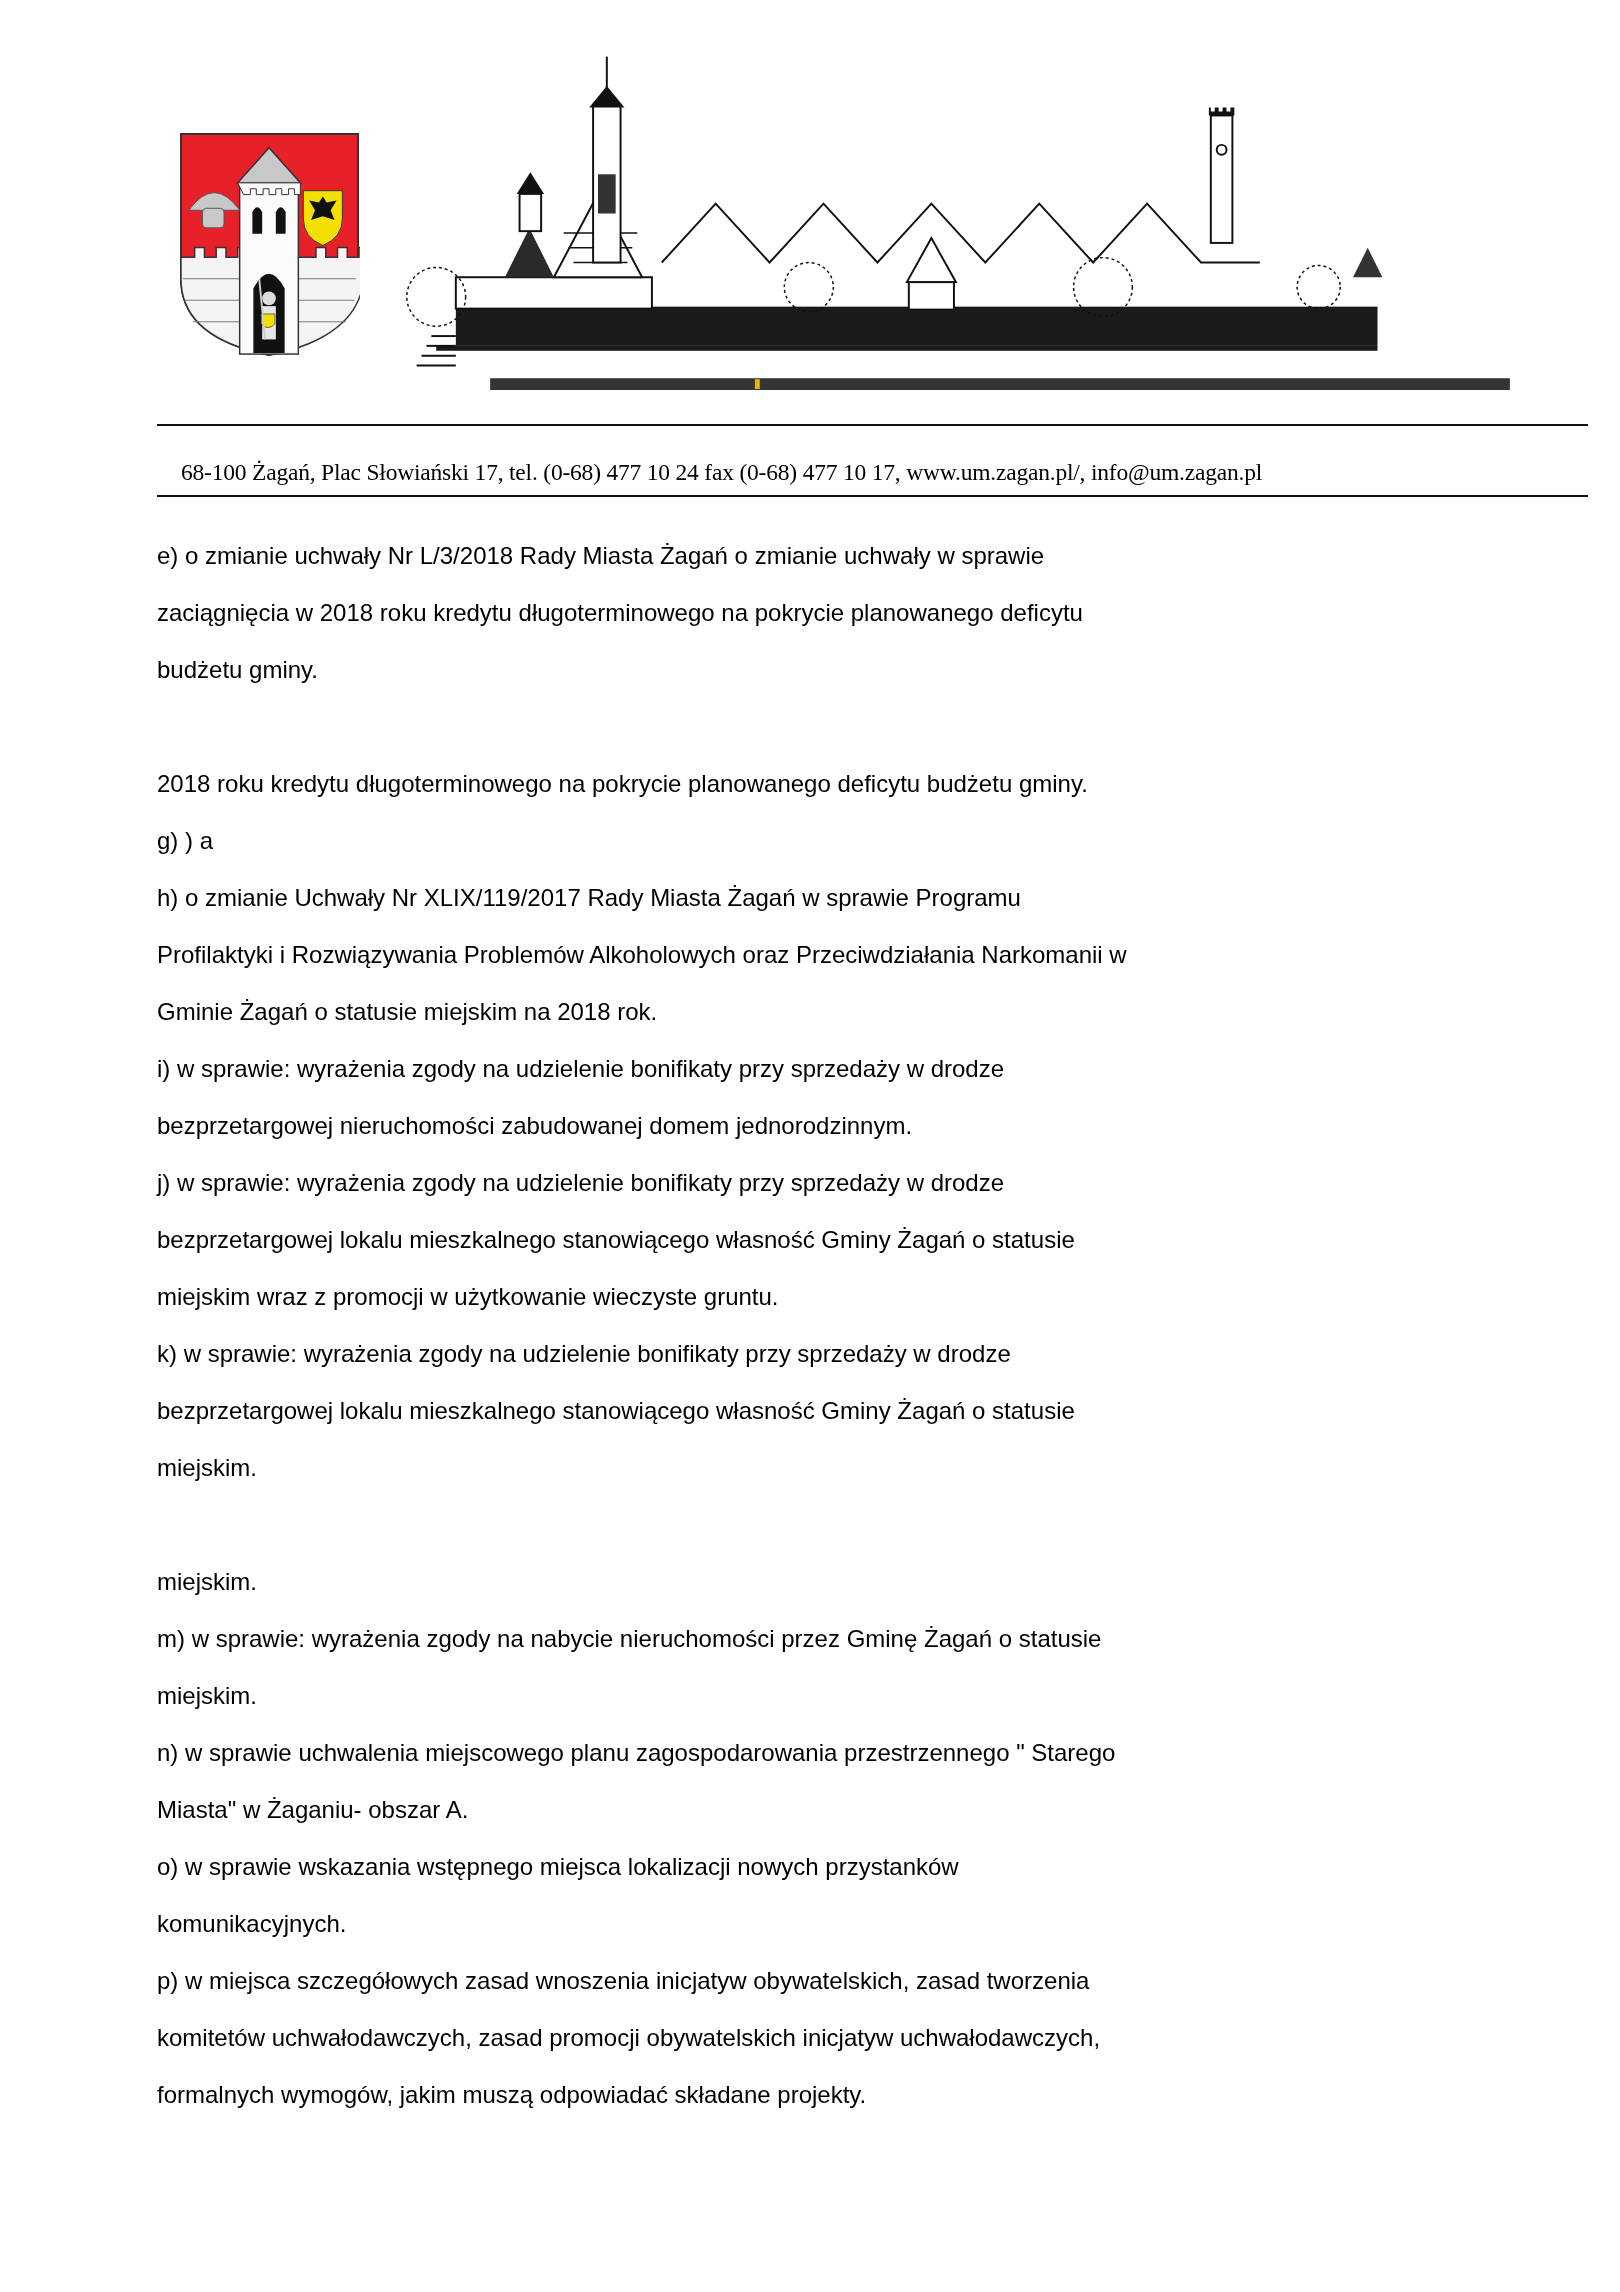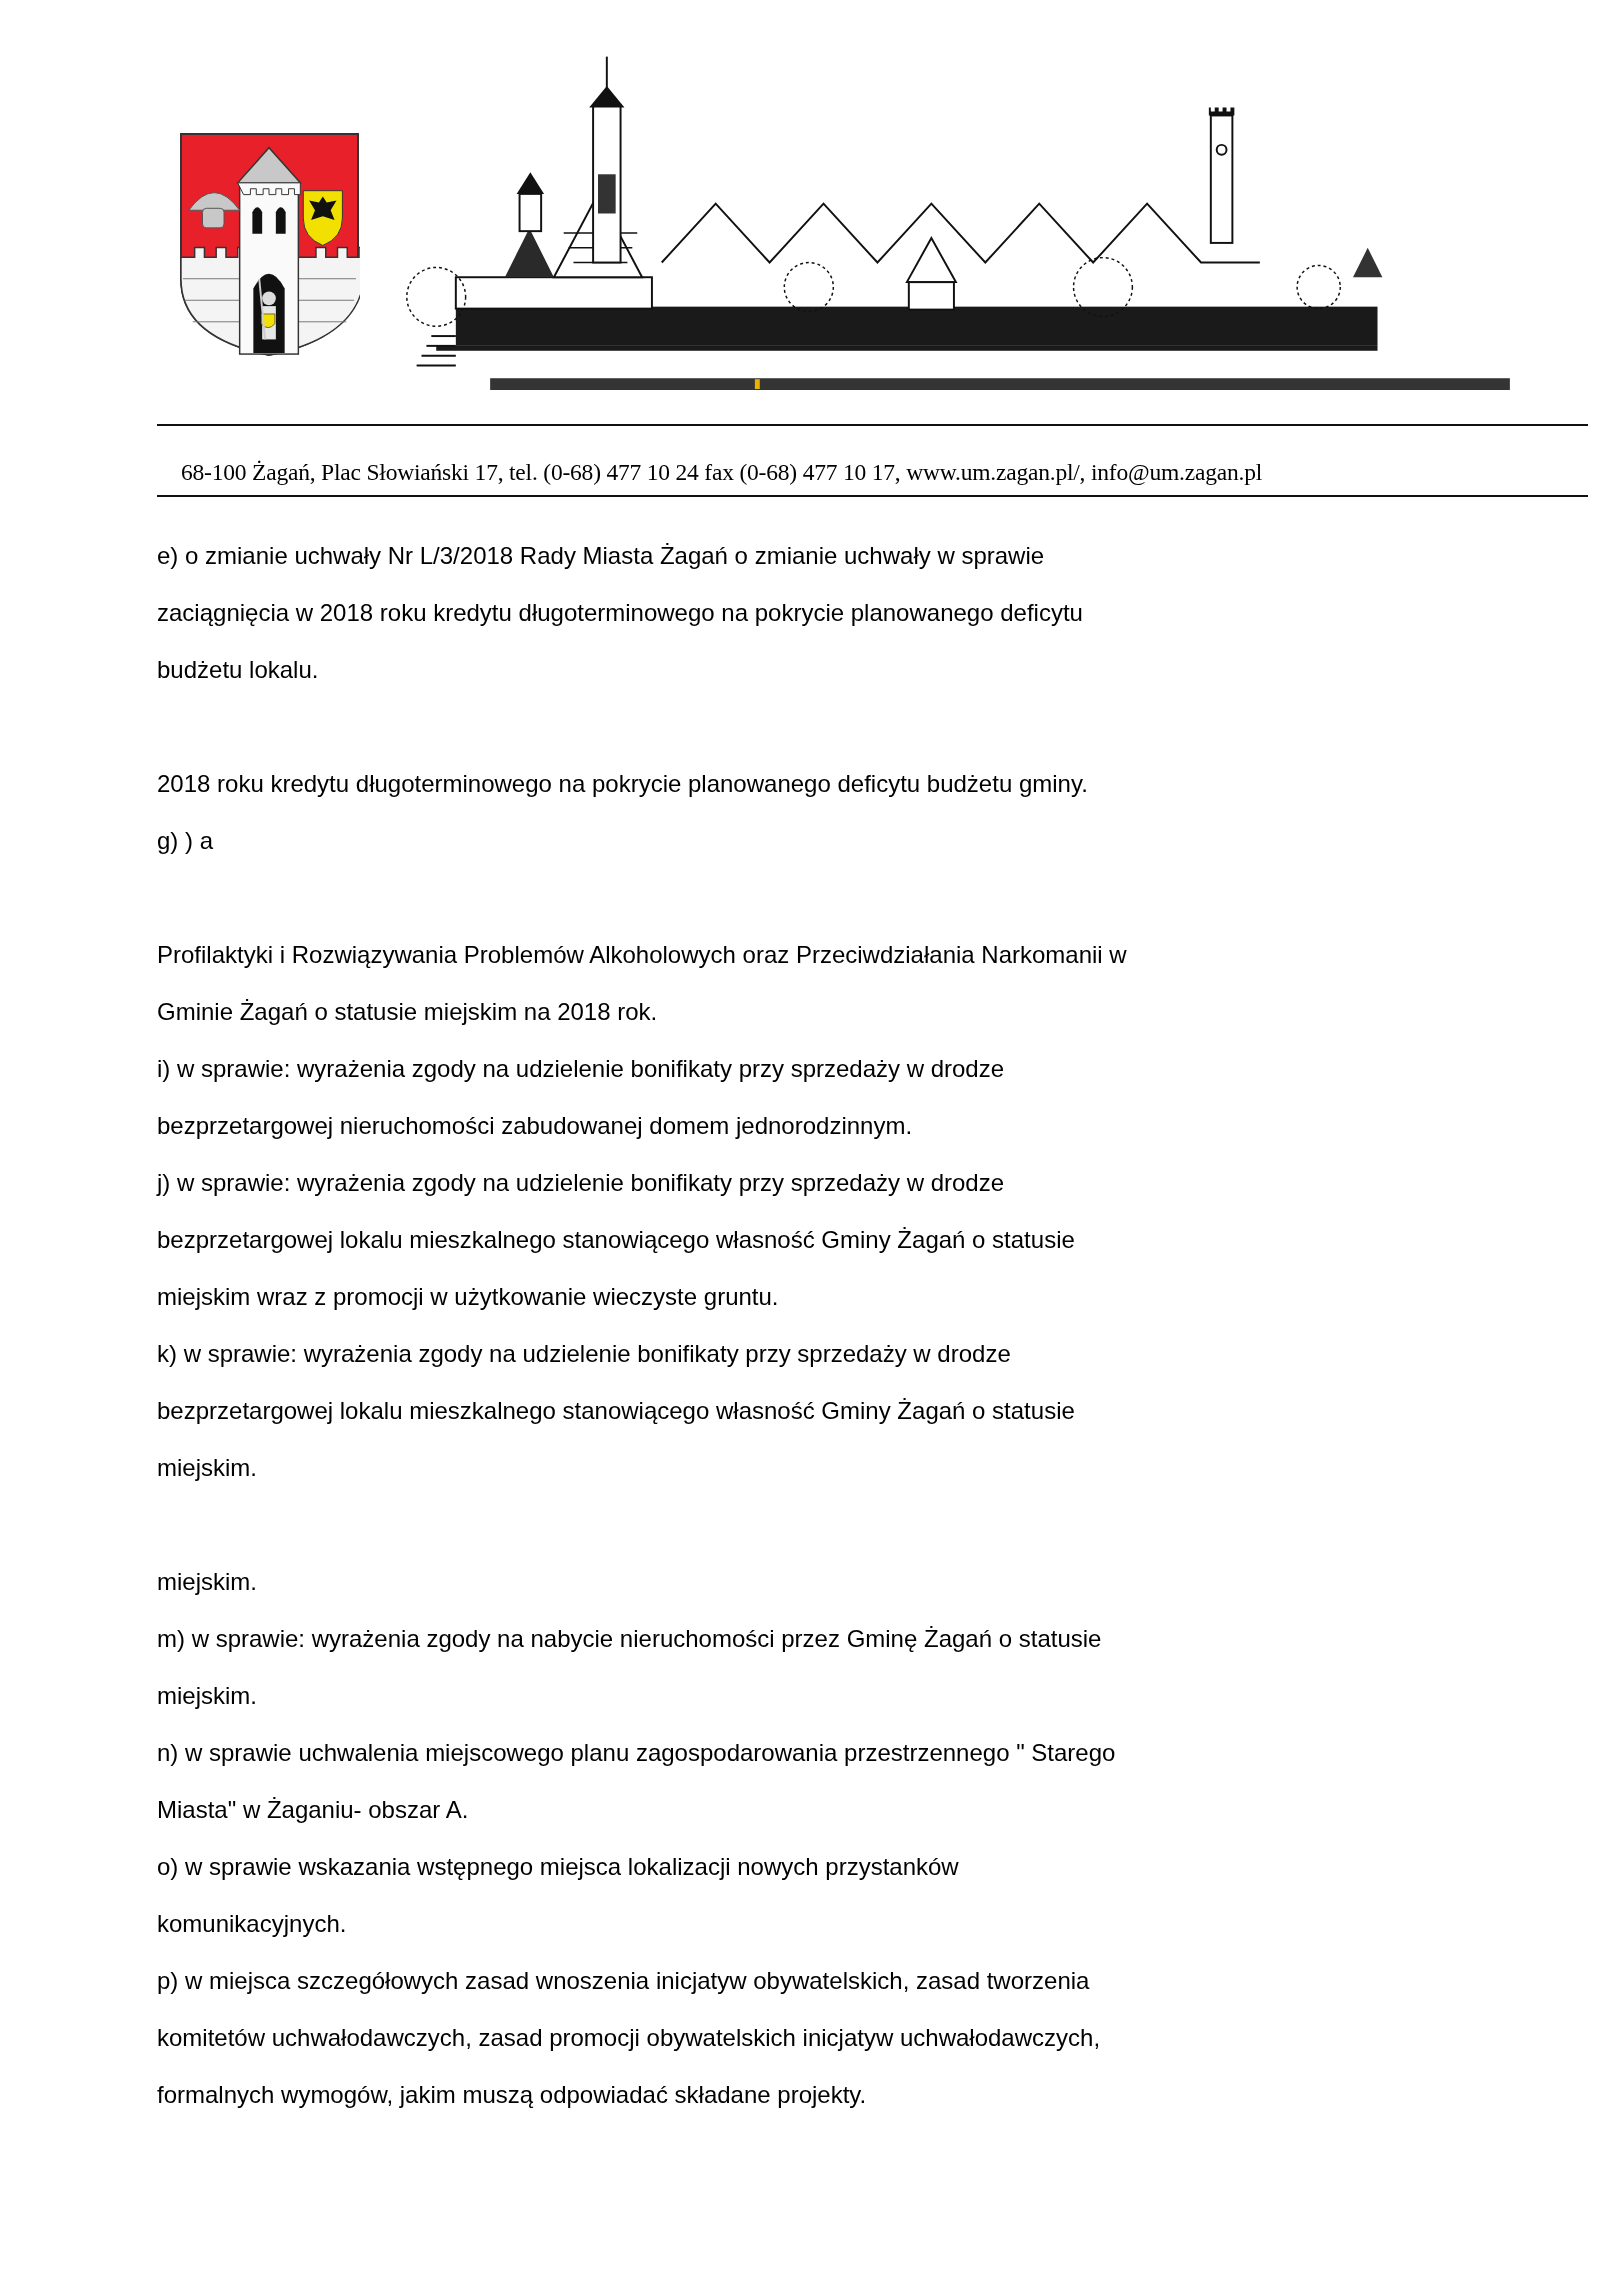--- a/index.html
+++ b/index.html
@@ -114,34 +114,34 @@
 
   <div class="rule rule-top"></div>
   <div class="address">68-100 Żagań,  Plac Słowiański 17,  tel. (0-68) 477 10 24  fax (0-68) 477 10 17, www.um.zagan.pl/,  info@um.zagan.pl</div>
   <div class="rule rule-bottom"></div>
 
   <div class="body-text">
 
     <p>
       <span>e) o zmianie uchwały Nr L/3/2018 Rady Miasta Żagań o zmianie uchwały w sprawie</span><br>
       <span>zaciągnięcia w 2018 roku kredytu długoterminowego na pokrycie planowanego deficytu</span><br>
-      <span>budżetu lokalu.</span>
+      <span>budżetu gminy.</span>
     </p>
 
     <p>
       <br>
       <span>2018 roku kredytu długoterminowego na pokrycie planowanego deficytu budżetu gminy.</span>
     </p>
 
     <p>
       <span>g) ) a</span>
     </p>
 
     <p>
-      <br>
+      <span>h) o zmianie Uchwały Nr XLIX/119/2017 Rady Miasta Żagań w sprawie Programu</span><br>
       <span>Profilaktyki i Rozwiązywania Problemów Alkoholowych oraz Przeciwdziałania Narkomanii w</span><br>
       <span>Gminie Żagań o statusie miejskim na 2018 rok.</span>
     </p>
 
     <p>
       <span>i) w sprawie: wyrażenia zgody na udzielenie bonifikaty przy sprzedaży w drodze</span><br>
       <span>bezprzetargowej nieruchomości zabudowanej domem jednorodzinnym.</span>
     </p>
 
     <p>

